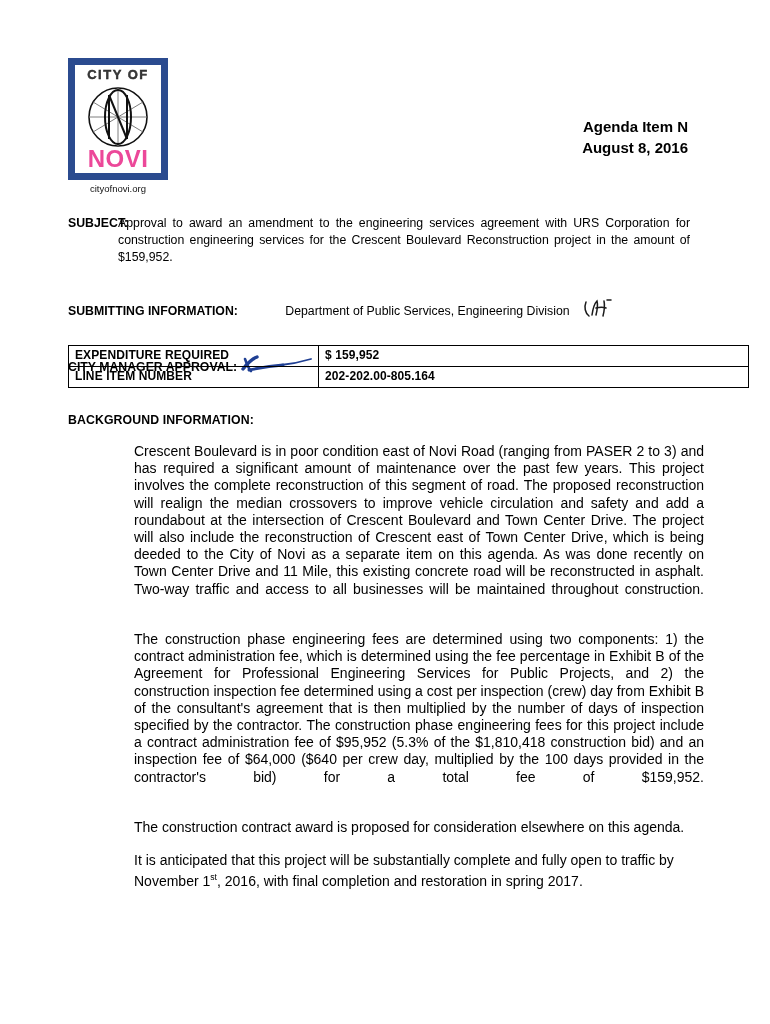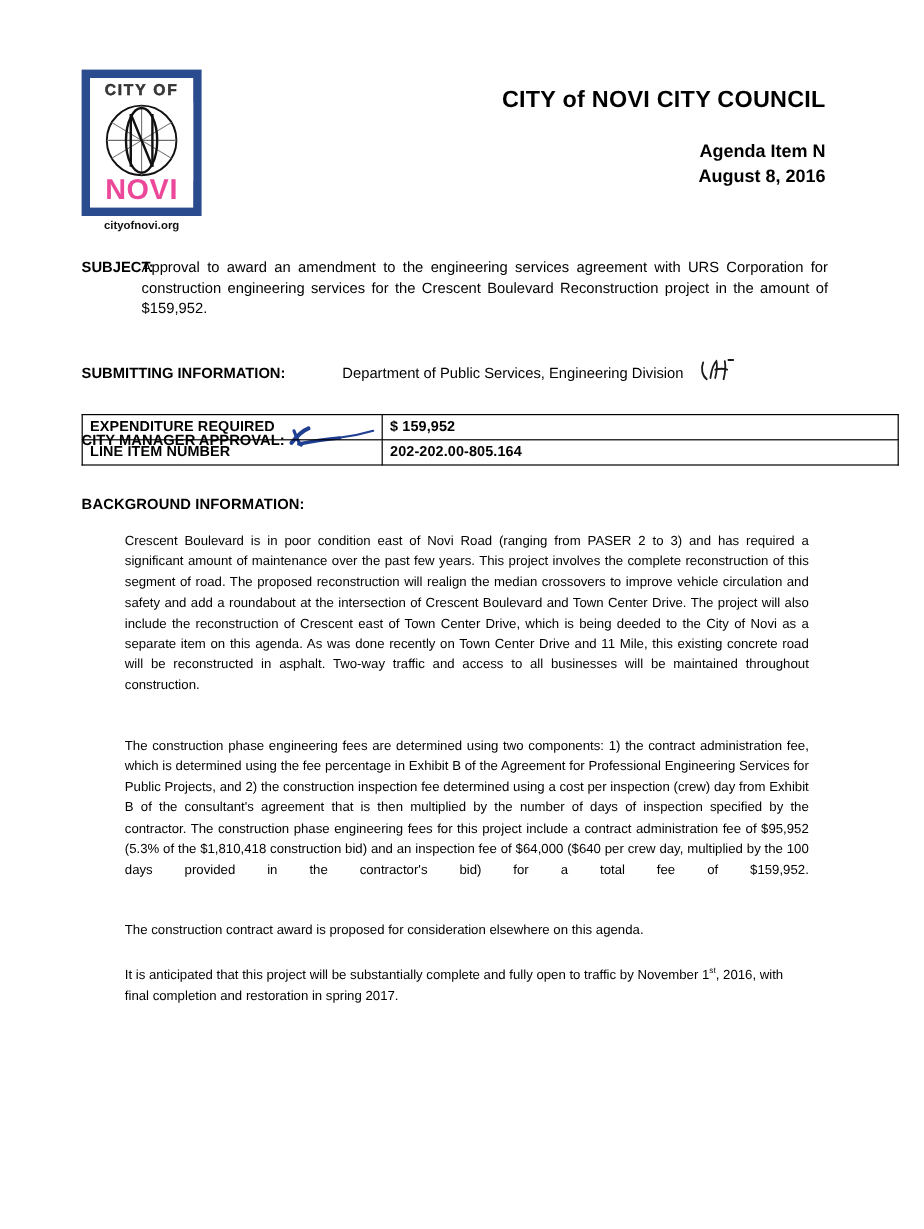--- a/index.html
+++ b/index.html
@@ -85,21 +85,21 @@
     font-weight: bold;
     font-size: 24px;
     letter-spacing: 0.5px;
     color: #ec4899;
   }
   .logo-url {
     width: 100px;
     text-align: center;
     margin-top: 3px;
     font-family: "Liberation Sans", sans-serif;
-    font-weight: bold;
+    font-weight: normal;
     font-size: 9.5px;
     color: #111111;
   }
 
   
   .title-main {
     position: absolute;
     right: 82px;
     top: 22px;
     font-weight: bold;
@@ -224,24 +224,24 @@
   .bg-heading {
     position: absolute;
     left: 68px;
     top: 413px;
     font-weight: bold;
     font-size: 12.3px;
     letter-spacing: 0.1px;
   }
   .body-block {
     position: absolute;
-    left: 104px;
+    left: 134px;
     top: 443px;
     width: 570px;
-    font-size: 11px;
+    font-size: 14px;
     line-height: 17.2px;
   }
   .body-block p {
     margin: 0 0 16px 0;
     text-align: justify;
     text-justify: inter-word;
   }
   .body-block p:last-child {
     margin-bottom: 0;
   }
@@ -291,21 +291,20 @@
               <path d="M45 10 L45 54"></path>
             </g>
           </svg>
         </div>
 
         <div class="logo-novi">NOVI</div>
       </div>
       <div class="logo-url">cityofnovi.org</div>
     </div>
 
-    <div class="title-main">CITY of NOVI CITY COUNCIL</div>
     <div class="title-agenda">Agenda Item N</div>
     <div class="title-date">August 8, 2016</div>
   </div>
 
   <div class="meta">
 
     <div class="subject-row">
       <span class="subject-label">SUBJECT:</span>
       <span class="subject-text force-justify">Approval to award an amendment to the engineering services agreement with URS Corporation for construction engineering services for the Crescent Boulevard Reconstruction project in the amount of $159,952.</span>
     </div>

